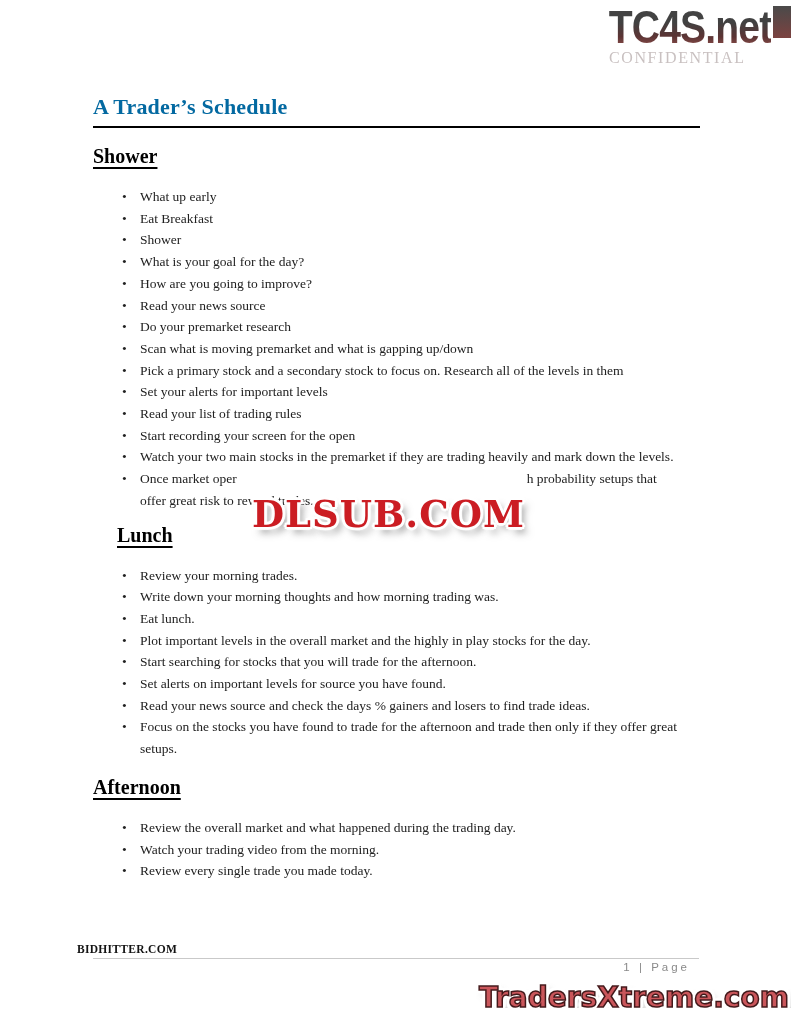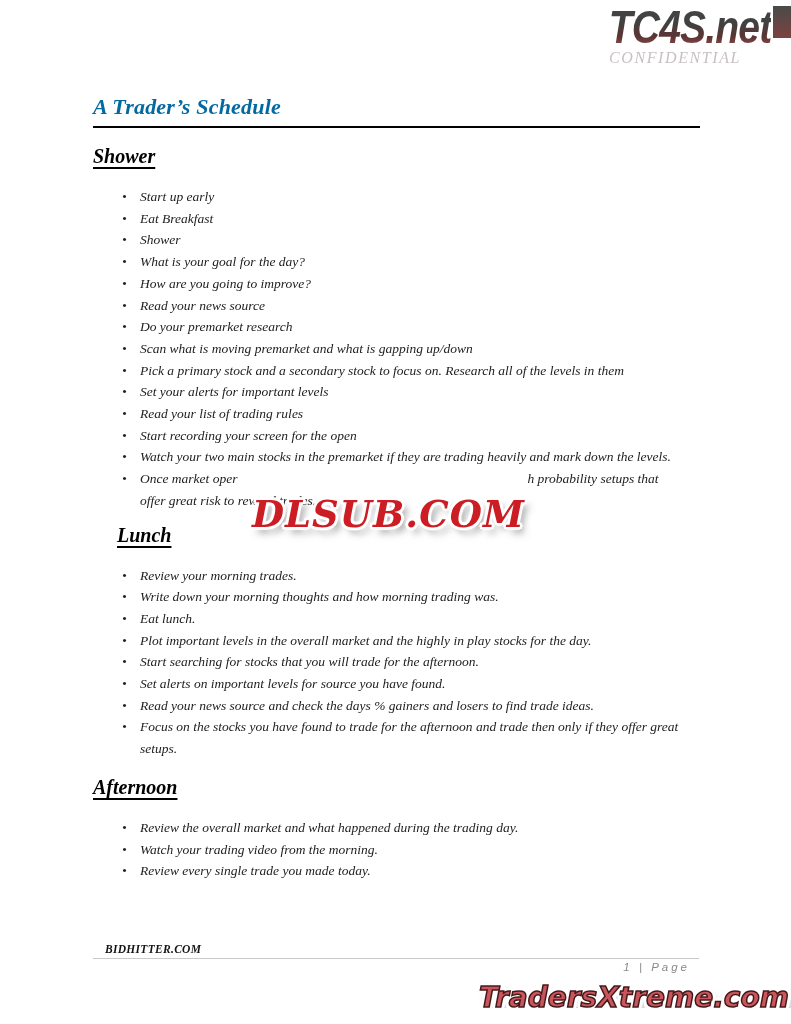--- a/index.html
+++ b/index.html
@@ -1,36 +1,36 @@
 <!DOCTYPE html>
 <html><head>
 <meta charset="utf-8">
 <style>
   html,body{margin:0;padding:0;background:#ffffff;}
   .page{position:relative;width:791px;height:1008px;background:#ffffff;overflow:hidden;
-        font-family:"Liberation Serif",serif;color:#212121;font-style:italic;}
+        font-family:"Liberation Serif",serif;color:#212121;}
 
   
   .doc{position:absolute;left:93px;top:0;width:607px;}
   .title{margin-top:94px;font-size:22px;line-height:26px;font-weight:bold;color:#0369a1;
          padding-bottom:6px;border-bottom:2px solid #000;letter-spacing:.2px;}
   .section-heading{font-size:20px;line-height:24px;font-weight:bold;color:#000;margin:0;
          text-decoration:underline;text-decoration-thickness:2px;text-underline-offset:4px;}
   .mt-title{margin-top:16px;}
   .mt-sec1{margin-top:11px;margin-left:24px;}
   .mt-sec2{margin-top:15px;}
   ul.blist{margin:18px 0 0 0;padding:0 0 0 47px;list-style:none;
          font-size:13.5px;line-height:21.7px;width:545px;}
   ul.blist li{position:relative;}
   ul.blist li::before{content:"\2022";position:absolute;left:-18px;top:0;color:#212121;}
   .split-line1{white-space:nowrap;}
   .gap{display:inline-block;width:290px;}
 
   
-  .footer-site{position:absolute;left:105px;top:943px;font-size:11.5px;font-weight:bold;
+  .footer-site{position:absolute;left:77px;top:943px;font-size:11.5px;font-weight:bold;
          color:#141414;letter-spacing:.3px;}
   .footer-rule{position:absolute;left:93px;top:958px;width:606px;height:1px;background:#c9c9c9;}
   .footer-page{position:absolute;top:961px;right:101px;font-size:11.5px;color:#8a8a8a;
          letter-spacing:3px;font-family:"Liberation Sans",sans-serif;}
 
   
   .wm-logo{position:absolute;top:3px;right:20px;line-height:1;
          font-family:"Liberation Sans",sans-serif;font-weight:bold;font-size:46px;letter-spacing:-1px;
          transform:scaleX(.85) scaleY(1.02);transform-origin:100% 0;
          background:linear-gradient(180deg,#454545 0%,#414141 42%,#5c3434 72%,#8f4f4b 95%);
@@ -63,21 +63,21 @@
 
   <div class="wm-logo">TC4S.net</div>
   <div class="wm-logo-block"></div>
   <div class="wm-confidential">CONFIDENTIAL</div>
 
   <div class="doc">
     <div class="title">A Trader’s Schedule</div>
 
     <h2 class="section-heading mt-title">Shower</h2>
     <ul class="blist">
-      <li>Start up early</li>
+      <li>What up early</li>
       <li>Eat Breakfast</li>
       <li>Shower</li>
       <li>What is your goal for the day?</li>
       <li>How are you going to improve?</li>
       <li>Read your news source</li>
       <li>Do your premarket research</li>
       <li>Scan what is moving premarket and what is gapping up/down</li>
       <li>Pick a primary stock and a secondary stock to focus on. Research all of the levels in them</li>
       <li>Set your alerts for important levels</li>
       <li>Read your list of trading rules</li>

